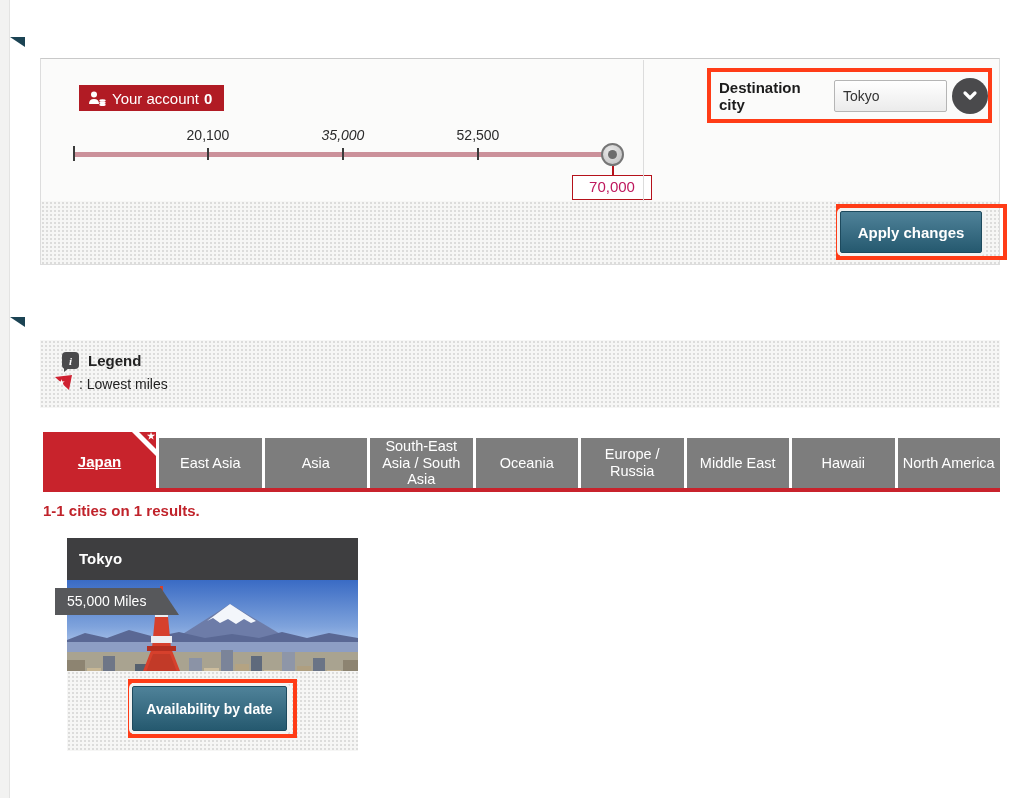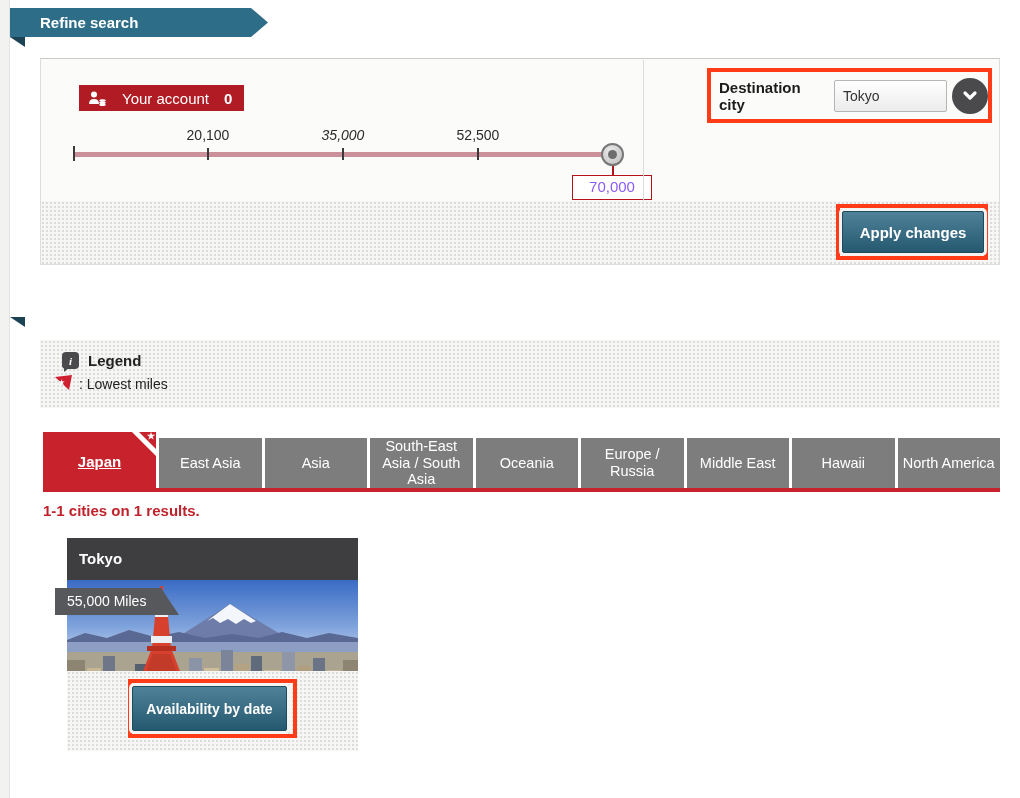--- a/index.html
+++ b/index.html
@@ -12,53 +12,53 @@
   .ribbon { position:absolute; left:10px; width:258px; height:29px; background:#2e6d87; color:#fff;
             font-size:15px; font-weight:bold; line-height:29px; padding-left:30px;
             clip-path:polygon(0 0, calc(100% - 17px) 0, 100% 50%, calc(100% - 17px) 100%, 0 100%); }
   .ribbon-fold { position:absolute; left:10px; width:15px; height:10px; background:#1b4353;
                  clip-path:polygon(0 0, 100% 0, 100% 100%); }
 
   
   .refine-panel { position:absolute; left:40px; top:58px; width:960px; height:207px;
                   background:#fbfbfa; border:1px solid #ddd; border-top:1px solid #c9c9c9; }
   .account-btn { position:absolute; left:38px; top:26px; height:26px; background:#b11b24; color:#fff;
-                 border:none; display:flex; align-items:center; gap:15px; padding:0 12px 0 9px;
+                 border:none; display:flex; align-items:center; gap:5px; padding:0 12px 0 9px;
                  font-size:15px; font-family:inherit; cursor:pointer; }
   .account-btn b { font-weight:bold; }
   .tick-label { position:absolute; top:68px; width:60px; text-align:center; font-size:14px; color:#2b2b2b; }
   .slider-track { position:absolute; left:33px; top:93px; width:540px; height:5px; background:#cb919a; }
   .slider-tick { position:absolute; width:2px; background:#3a3a3a; }
   .slider-handle { position:absolute; left:560px; top:84px; width:23px; height:23px; border-radius:50%;
                    background:radial-gradient(circle at 38% 32%, #e9e9e9, #bdbdbd); border:2px solid #767676; cursor:pointer; }
   .slider-handle::after { content:""; position:absolute; left:50%; top:50%; width:9px; height:9px; margin:-4.5px 0 0 -4.5px;
                           border-radius:50%; background:#6d6d6d; }
   .slider-connector { position:absolute; left:571px; top:107px; width:2px; height:11px; background:#b5121b; }
   .slider-value-box { position:absolute; left:531px; top:116px; width:80px; height:25px; background:#fff;
-                      border:1.5px solid #b5121b; color:#8b5cf6; font-size:15px; text-align:center; line-height:22px; }
+                      border:1.5px solid #b5121b; color:#be185d; font-size:15px; text-align:center; line-height:22px; }
   .panel-divider { position:absolute; left:602px; top:1px; width:1px; height:141px; background:#dcdcdc; }
 
   .dest-box { position:absolute; left:666px; top:9px; width:285px; height:55px; border:4px solid #ff3c17;
               display:flex; align-items:center; }
   .dest-label { font-size:15px; font-weight:bold; color:#1c1c1c; margin-left:8px; }
   .dest-input { width:113px; height:32px; margin-left:12px; border:1px solid #b5b5b5; border-radius:2px;
                 background:linear-gradient(#ffffff, #ebebeb); padding-left:8px; font-size:14px; color:#333;
                 font-family:inherit; }
   .dest-chevron { width:36px; height:36px; margin-left:5px; border-radius:50%; background:#4a4a4c; border:none;
                   display:flex; align-items:center; justify-content:center; cursor:pointer; flex:none; }
 
   .dotted { background-color:#f6f6f5;
             background-image:radial-gradient(circle, #dcdcdb 1px, transparent 1.1px);
             background-size:4px 4px; }
   .refine-bottombar { position:absolute; left:0; top:142px; width:958px; height:63px; }
   .clear-btn { position:absolute; left:18px; top:13px; width:90px; height:39px; border-radius:5px;
                background:linear-gradient(#818181, #5e5e5e); border:1px solid #565656; color:#fff;
                font-size:15px; font-weight:bold; font-family:inherit; cursor:pointer; }
-  .apply-box { position:absolute; left:795px; top:3px; width:152px; height:56px; border:4px solid #ff3c17;
-               display:flex; align-items:center; justify-content:flex-end; }
+  .apply-box { position:absolute; left:795px; top:3px; width:171px; height:56px; border:4px solid #ff3c17;
+               display:flex; align-items:center; justify-content:flex-start; }
   .teal-btn { background:linear-gradient(#4f8299, #25596f); border:1px solid #1d4a5e; color:#fff;
               font-weight:bold; font-family:inherit; cursor:pointer; box-shadow:0 0 0 3px #f3f3f2; border-radius:2px; }
   .apply-btn { width:142px; height:42px; font-size:15px; }
 
   
   .legend-box { position:absolute; left:40px; top:340px; width:960px; height:68px; }
   .legend-row1 { position:absolute; left:22px; top:12px; display:flex; align-items:center; gap:9px; }
   .info-icon { width:17px; height:17px; background:#4a4a4c; border-radius:4px; color:#fff;
                font-size:11px; font-weight:bold; font-family:"Liberation Serif", serif; font-style:italic;
                display:flex; align-items:center; justify-content:center; position:relative; }
@@ -96,23 +96,20 @@
   .avail-box { position:absolute; left:61px; top:8px; width:169px; height:59px; border:4px solid #ff3c17;
                display:flex; align-items:center; }
   .avail-btn { width:155px; height:45px; font-size:14px; }
 </style>
 </head>
 <body>
 
 <div class="page">
   <div class="left-strip"></div>
 
-  <div class="ribbon" style="top:8px;">
-    <span>Refine search</span>
-  </div>
   <div class="ribbon-fold" style="top:37px;"></div>
 
   <div class="refine-panel">
     <button class="account-btn">
       <span style="display:flex;">
         <svg width="19" height="15" viewBox="0 0 19 15">
           <circle cx="6" cy="3.5" r="3" fill="#fff"></circle>
           <path d="M1 13 q0-5 5-5 q5 0 5 5 z" fill="#fff"></path>
           <ellipse cx="14.5" cy="9.5" rx="3.2" ry="1.3" fill="#fff"></ellipse>
           <ellipse cx="14.5" cy="11.7" rx="3.2" ry="1.3" fill="#fff"></ellipse>

